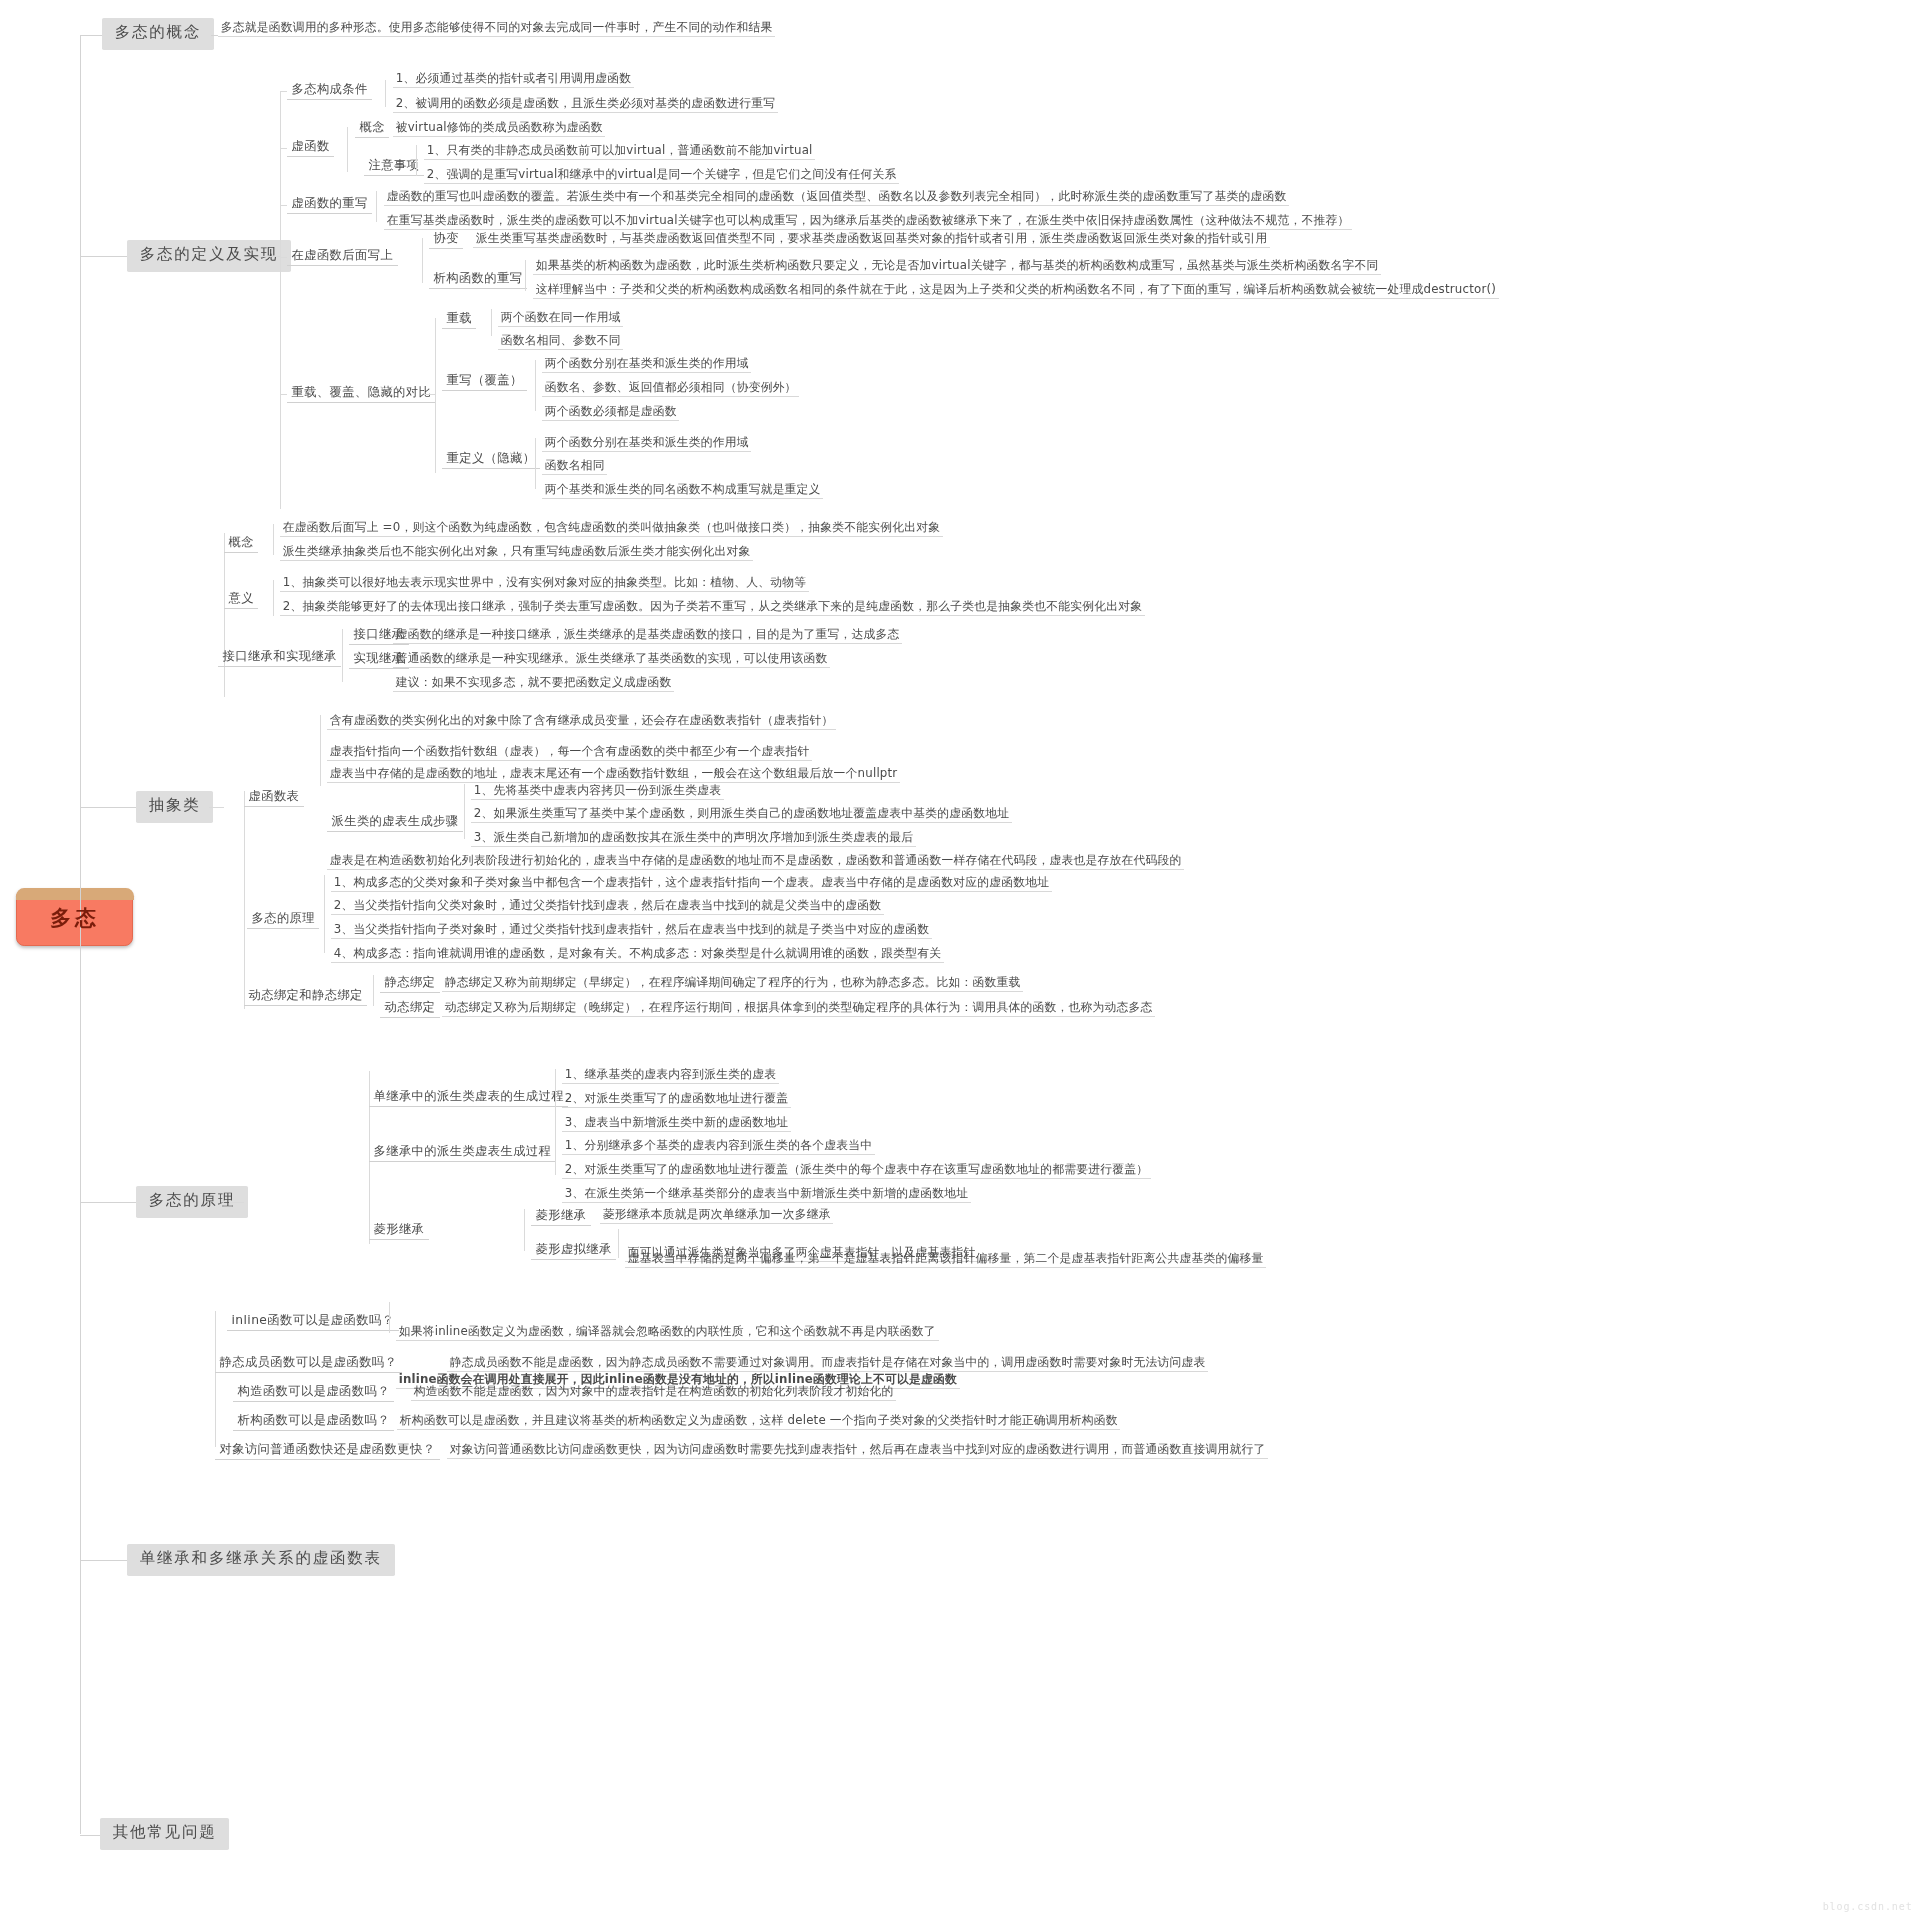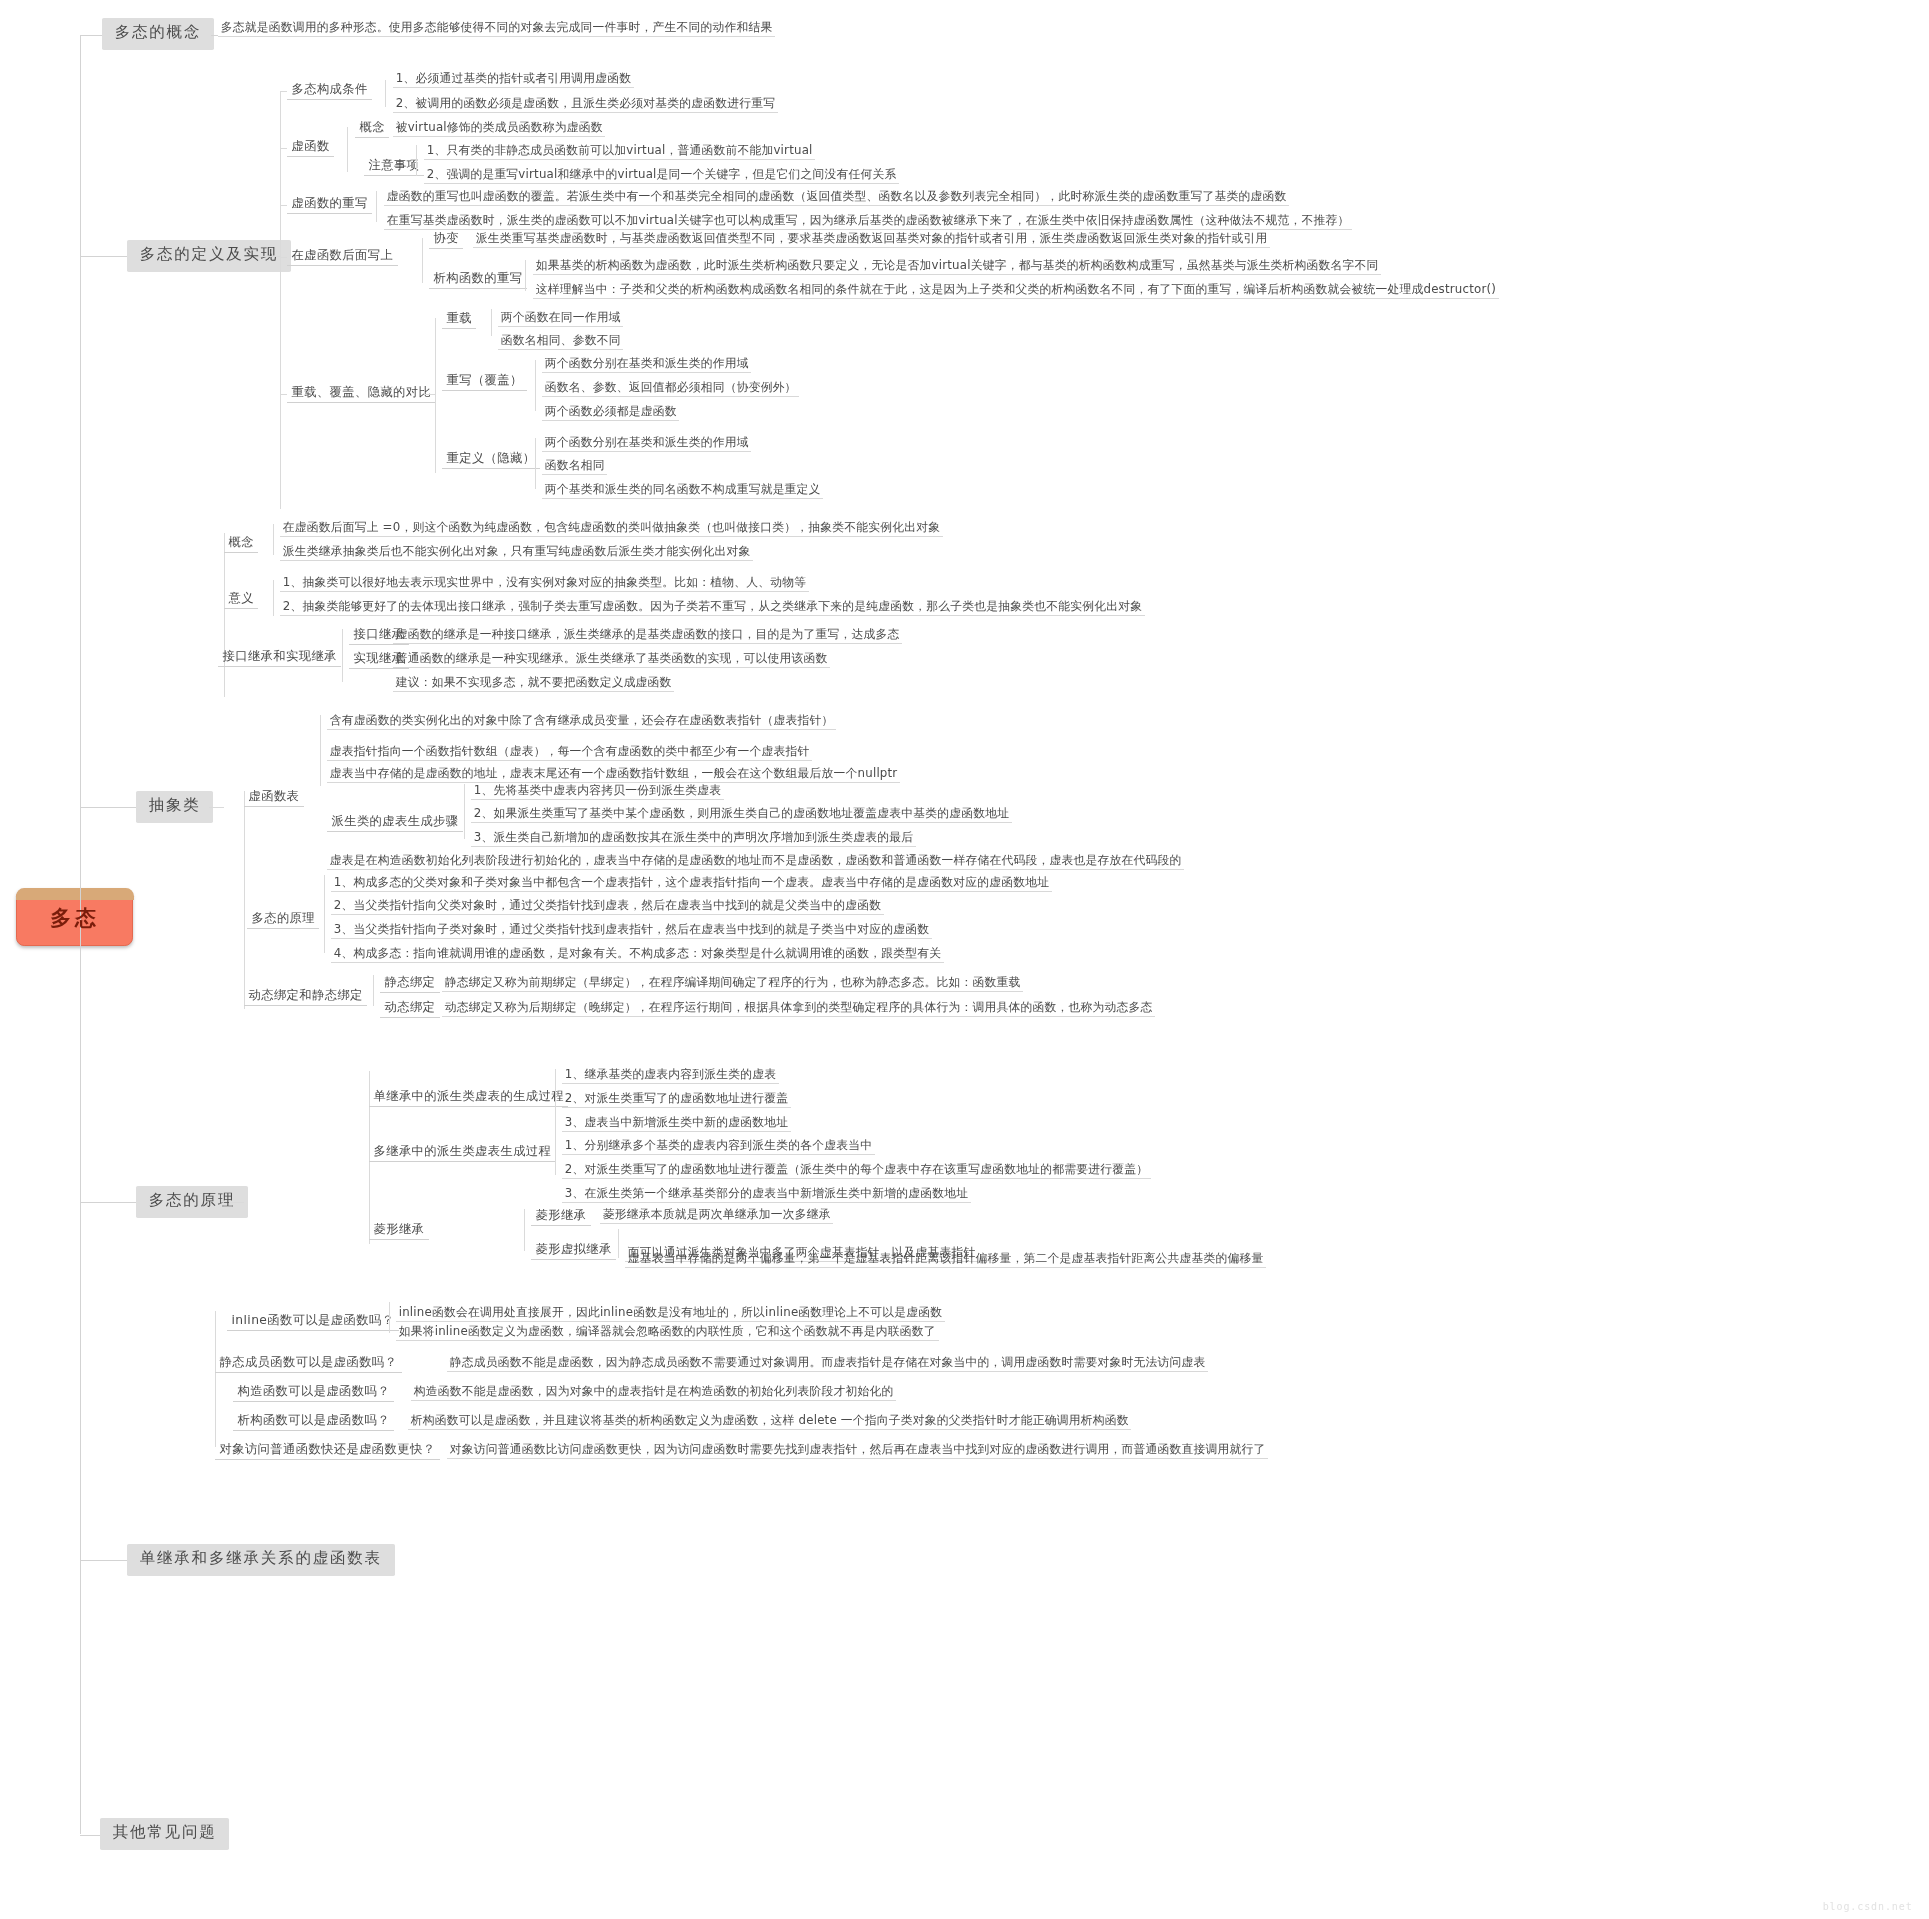--- a/index.html
+++ b/index.html
@@ -238,31 +238,31 @@
   <div class="node leaf" style="left:625px;top:1251px;">虚基表当中存储的是两个偏移量，第一个是虚基表指针距离该指针偏移量，第二个是虚基表指针距离公共虚基类的偏移量</div>
 
   <div class="h" style="left:80px;top:1835px;width:20px;"></div>
   <div class="node pill lvl1" style="left:100px;top:1818px;">其他常见问题</div>
 
   <div class="v thin" style="left:215px;top:1311px;height:136px;"></div>
   <div class="h thin" style="left:204px;top:1835px;width:11px;"></div>
 
   <div class="node mid" style="left:227px;top:1311px;">inline函数可以是虚函数吗？</div>
   <div class="v thin" style="left:389px;top:1302px;height:31px;"></div>
-  <div class="node leaf" style="left:396px;top:1305px;">inline函数会在调用处直接展开，因此inline函数是没有地址的，所以inline函数理论上不可以是虚函数</div>
+  <div class="node leaf" style="left:396px;top:1372px;font-weight:bold;">inline函数会在调用处直接展开，因此inline函数是没有地址的，所以inline函数理论上不可以是虚函数</div>
   <div class="node leaf" style="left:396px;top:1324px;">如果将inline函数定义为虚函数，编译器就会忽略函数的内联性质，它和这个函数就不再是内联函数了</div>
 
   <div class="node mid" style="left:215px;top:1353px;">静态成员函数可以是虚函数吗？</div>
   <div class="node leaf" style="left:447px;top:1355px;">静态成员函数不能是虚函数，因为静态成员函数不需要通过对象调用。而虚表指针是存储在对象当中的，调用虚函数时需要对象时无法访问虚表</div>
 
   <div class="node mid" style="left:233px;top:1382px;">构造函数可以是虚函数吗？</div>
   <div class="node leaf" style="left:411px;top:1384px;">构造函数不能是虚函数，因为对象中的虚表指针是在构造函数的初始化列表阶段才初始化的</div>
 
   <div class="node mid" style="left:233px;top:1411px;">析构函数可以是虚函数吗？</div>
-  <div class="node leaf" style="left:408px;top:1413px;">析构函数可以是虚函数，并且建议将基类的析构函数定义为虚函数，这样 delete 一个指向子类对象的父类指针时才能正确调用析构函数</div>
+  <div class="node leaf" style="left:397px;top:1413px;">析构函数可以是虚函数，并且建议将基类的析构函数定义为虚函数，这样 delete 一个指向子类对象的父类指针时才能正确调用析构函数</div>
 
   <div class="node mid" style="left:215px;top:1440px;">对象访问普通函数快还是虚函数更快？</div>
   <div class="node leaf" style="left:447px;top:1442px;">对象访问普通函数比访问虚函数更快，因为访问虚函数时需要先找到虚表指针，然后再在虚表当中找到对应的虚函数进行调用，而普通函数直接调用就行了</div>
 
   <div id="watermark">blog.csdn.net</div>
 
 </div>
 
 
 </body></html>

